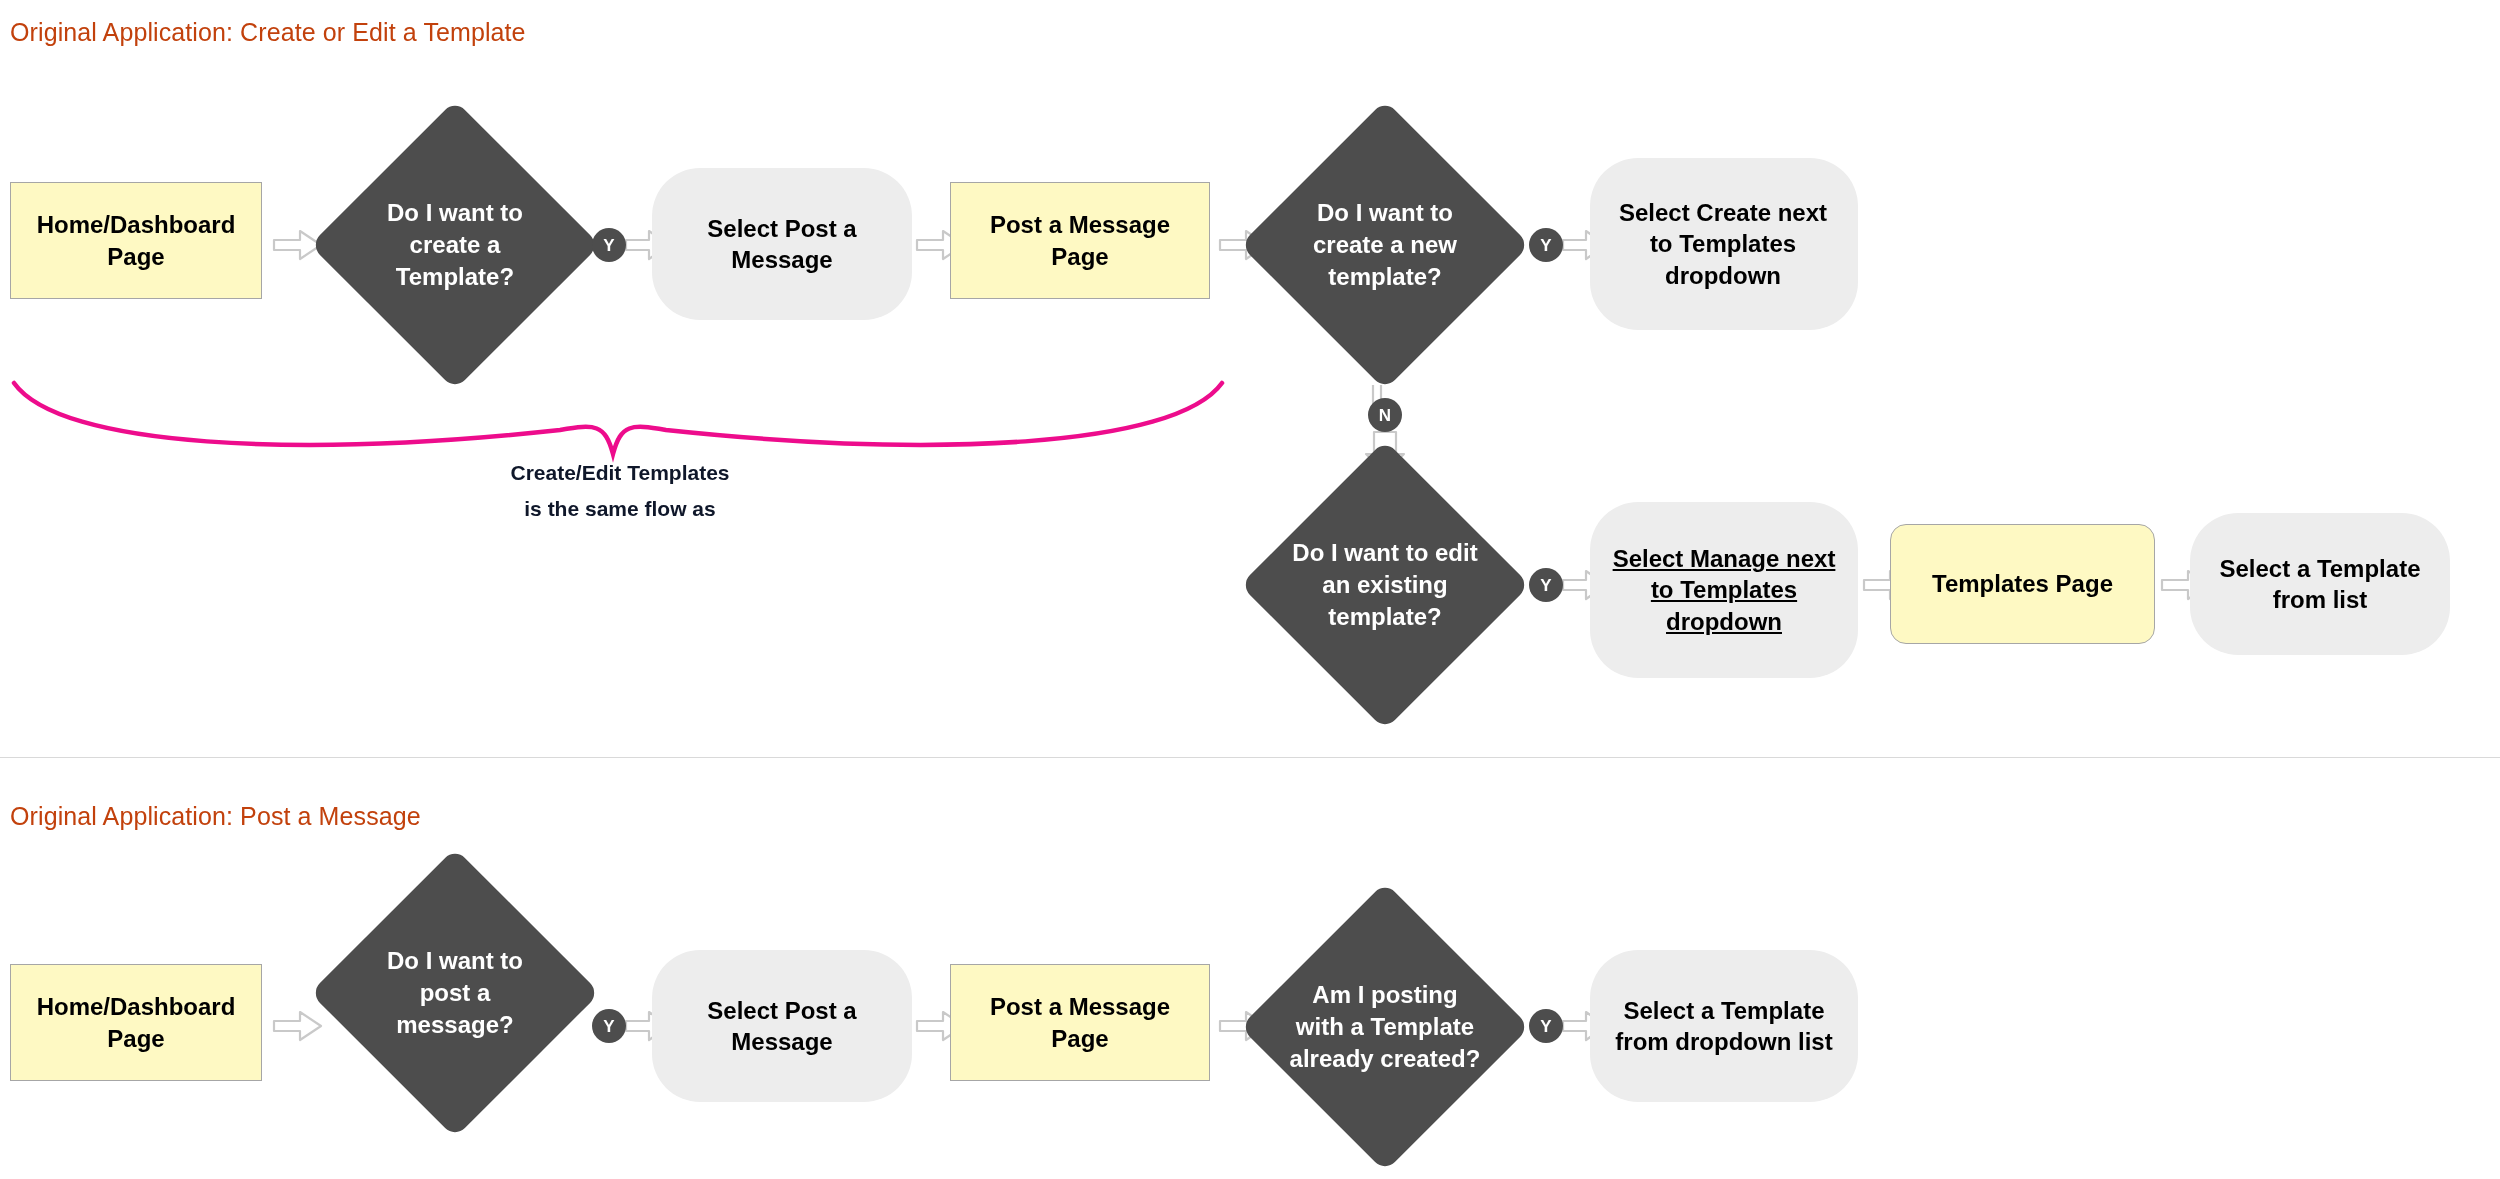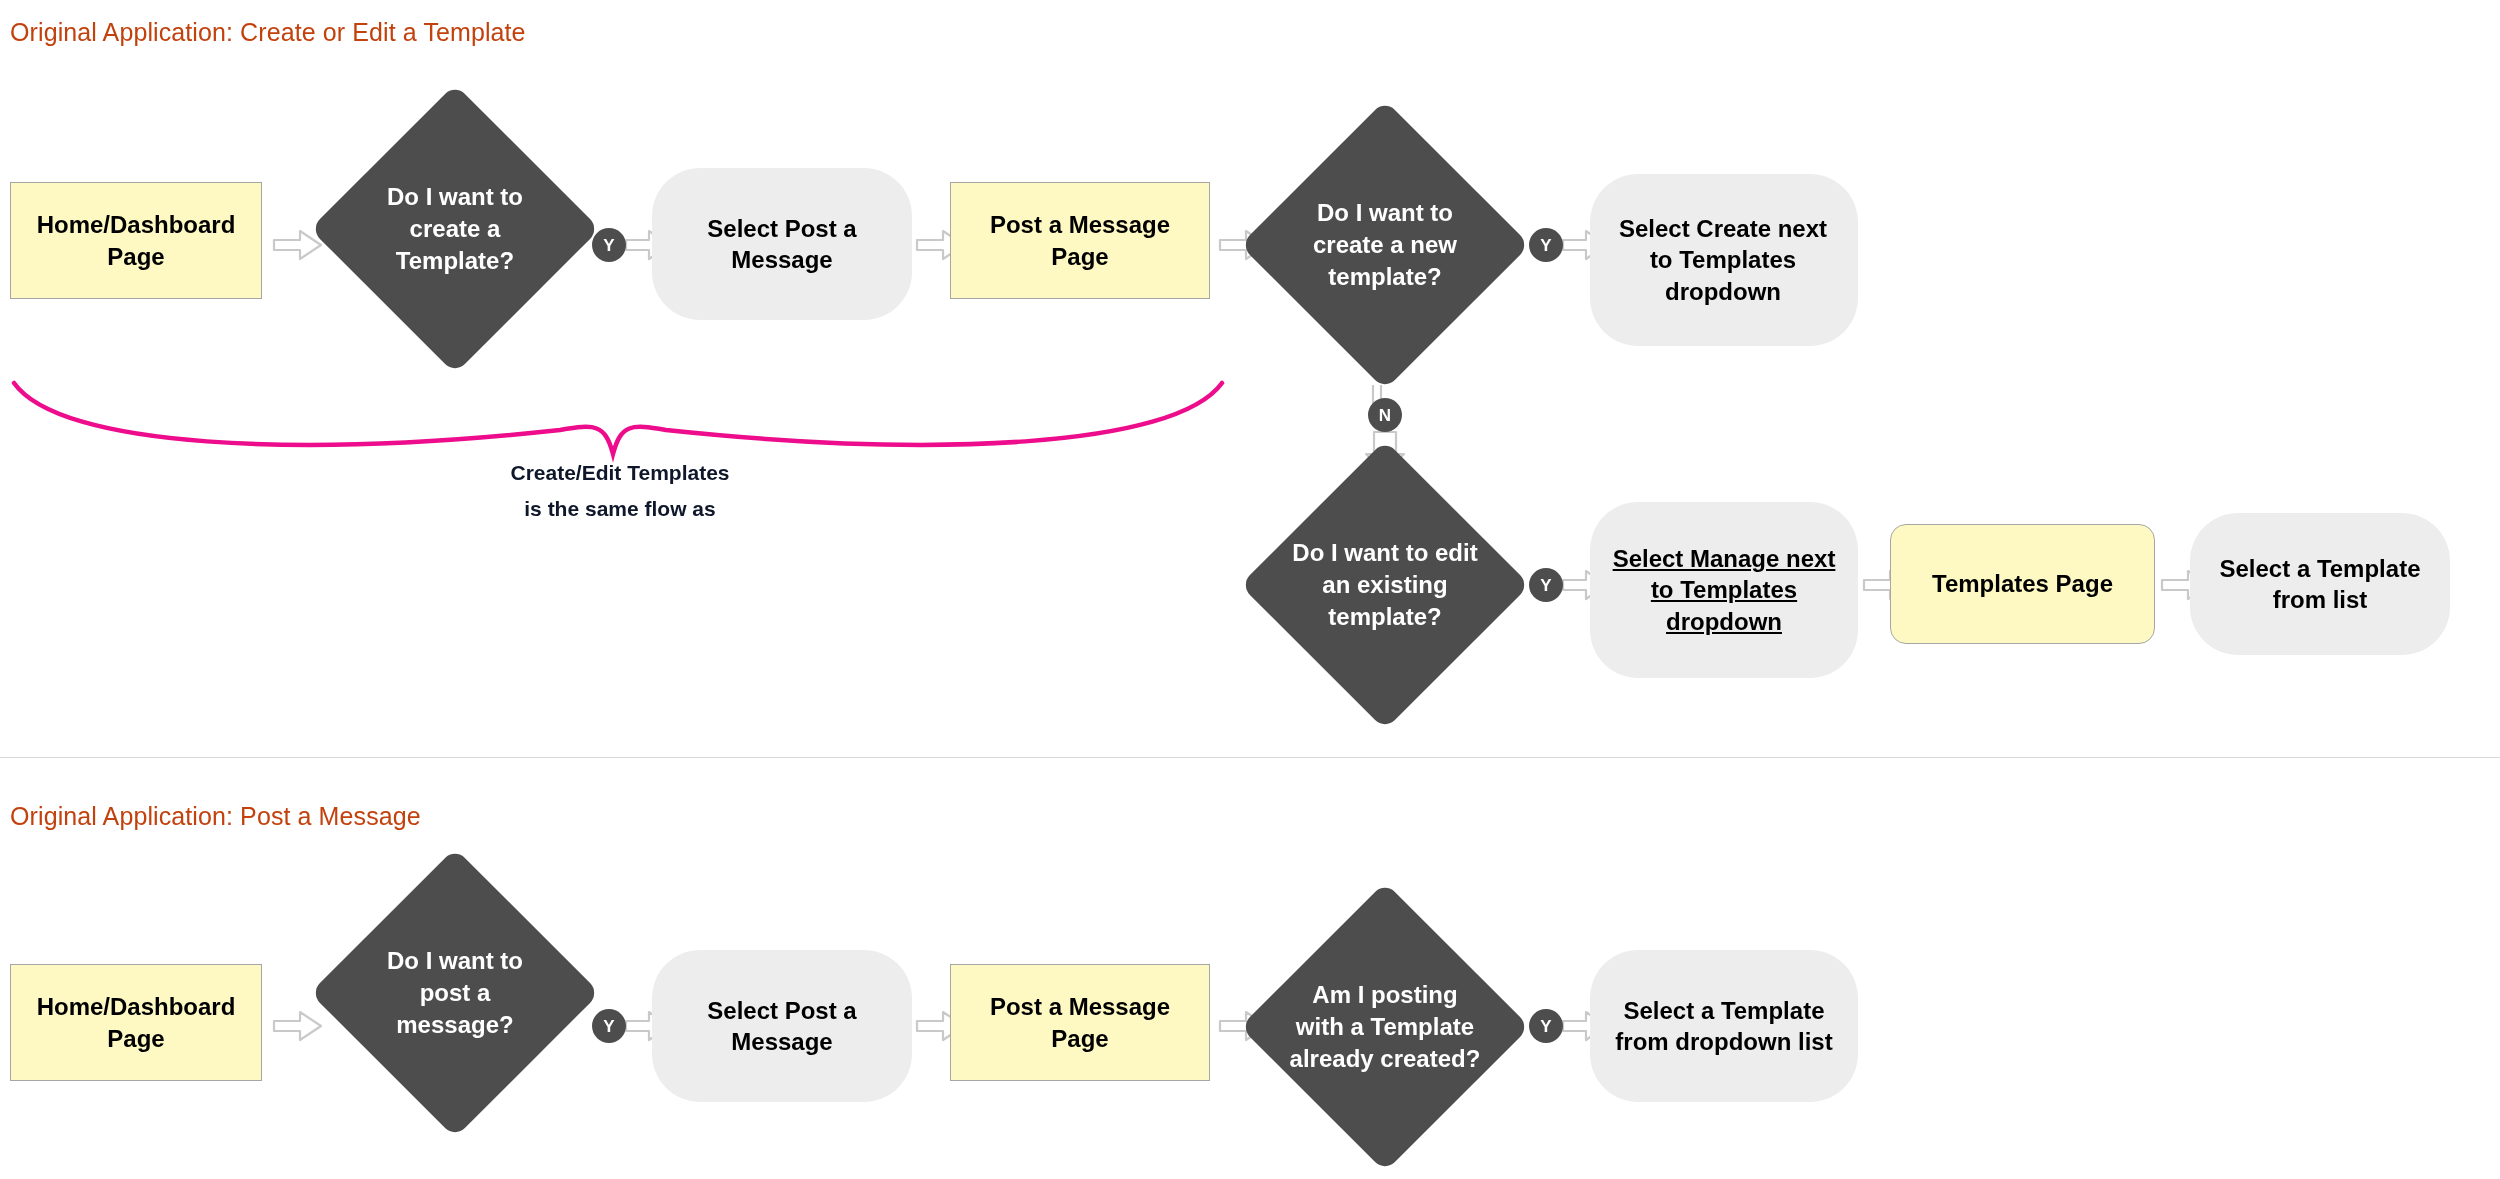--- a/index.html
+++ b/index.html
@@ -156,21 +156,21 @@
   <div class="section-title" id="title-top">Original Application: Create or Edit a Template</div>
 
   <div class="node node-rect" style="left:10px; top:182px; width:252px; height:117px;">Home/Dashboard Page</div>
 
   <div class="arrow" style="left:272px; top:228px; width:52px; height:34px;">
     <svg width="52" height="34" viewBox="0 0 52 34">
       <path d="M2 12 L28 12 L28 3 L49 17 L28 31 L28 22 L2 22 Z" fill="#ffffff" stroke="#c9c9c9" stroke-width="2.2" stroke-linejoin="round"></path>
     </svg>
   </div>
 
-  <div class="node node-diamond" style="left:310px; top:84px; width:290px; height:290px;">
+  <div class="node node-diamond" style="left:310px; top:100px; width:290px; height:290px;">
     <span class="dia-shape"></span>
     <span class="dia-label">Do I want to create a Template?</span>
   </div>
 
   <div class="badge" style="left:592px; top:228px;">Y</div>
 
   <div class="arrow" style="left:624px; top:228px; width:48px; height:34px;">
     <svg width="48" height="34" viewBox="0 0 48 34">
       <path d="M2 12 L25 12 L25 3 L45 17 L25 31 L25 22 L2 22 Z" fill="#ffffff" stroke="#c9c9c9" stroke-width="2.2" stroke-linejoin="round"></path>
     </svg>
@@ -198,21 +198,21 @@
   </div>
 
   <div class="badge" style="left:1529px; top:228px;">Y</div>
 
   <div class="arrow" style="left:1561px; top:228px; width:48px; height:34px;">
     <svg width="48" height="34" viewBox="0 0 48 34">
       <path d="M2 12 L25 12 L25 3 L45 17 L25 31 L25 22 L2 22 Z" fill="#ffffff" stroke="#c9c9c9" stroke-width="2.2" stroke-linejoin="round"></path>
     </svg>
   </div>
 
-  <div class="node node-round" style="left:1590px; top:174px; width:268px; height:172px;padding-left:16px;">Select Create next to Templates dropdown</div>
+  <div class="node node-round" style="left:1590px; top:158px; width:268px; height:172px;padding-left:16px;">Select Create next to Templates dropdown</div>
 
   <div class="arrow" style="left:1367px; top:385px; width:20px; height:28px;">
     <svg width="20" height="28" viewBox="0 0 20 28">
       <path d="M6 0 L6 26 M14 0 L14 26" stroke="#c9c9c9" stroke-width="2.2" fill="none"></path>
     </svg>
   </div>
 
   <div class="badge" style="left:1368px; top:398px;">N</div>
 
   <div class="arrow" style="left:1362px; top:430px; width:46px; height:46px;">

